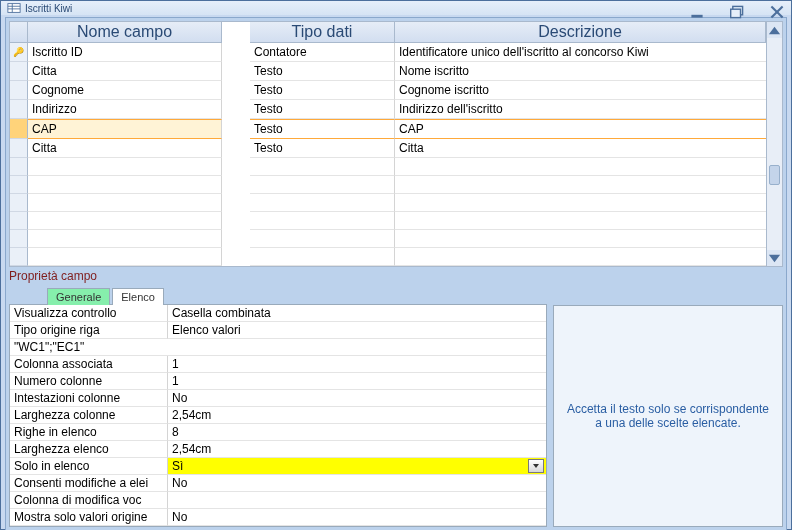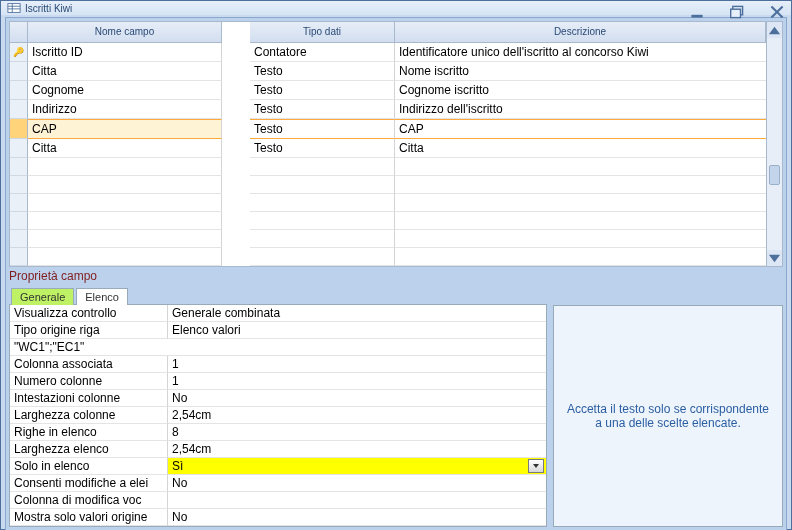--- a/index.html
+++ b/index.html
@@ -19,21 +19,21 @@
   
   .grid-wrap { display: flex; align-items: stretch; }
   .grid { flex: 1; border: 1px solid #a9b9cd; background: #fff; }
   .grid-row { display: flex; align-items: stretch; }
   .grid-cell { border-right: 1px solid #d4d4d4; border-bottom: 1px solid #e4e4e4; padding: 0 4px; line-height: 18px; min-height: 18px; overflow: hidden; white-space: nowrap; }
   .rowhdr { width: 18px; background: #eaf0f8; border-right:1px solid #a9b9cd; border-bottom:1px solid #d0d8e4; display:flex; align-items:center; justify-content:center; }
   .col-name { width: 194px; }
   .col-type { width: 145px; margin-left: 28px; }
   .col-desc { flex: 1; border-right: none; }
 
-  .grid-header .grid-cell { background: linear-gradient(#e6edf7, #d2def0); text-align: center; color: #2a4a75; font-size: 10px; border-bottom:1px solid #a9b9cd; border-right:1px solid #a9b9cd; line-height: 20px; }
+  .grid-header .grid-cell { background: linear-gradient(#e6edf7, #d2def0); text-align: center; color: #2a4a75; font-size: 16px; border-bottom:1px solid #a9b9cd; border-right:1px solid #a9b9cd; line-height: 20px; }
   .grid-header .rowhdr { background: linear-gradient(#e6edf7, #d2def0); border-bottom:1px solid #a9b9cd;}
   .grid-header { border-bottom: none; }
 
   .selected-row .rowhdr { background: #ffd37a; }
   .selected-row .grid-cell { border-top: 1px solid #ffa93a; border-bottom: 1px solid #ffa93a; }
   .selected-row .col-name { background: #fff3d6; }
 
   .key-glyph { color: #c79a00; font-size: 10px; }
 
   .vscroll { width: 16px; display: flex; flex-direction: column; background: #e8eef7; border: 1px solid #a9b9cd; border-left: none; }
@@ -43,21 +43,21 @@
 
   
   .section-label { text-align: left; color: #7f1d1d; font-size: 12px; padding: 2px 0 4px 0; }
 
   
   .props { display: flex; gap: 6px; flex: 0 0 auto; }
   .tabs-wrap { flex: 1; display: flex; flex-direction: column; }
   .tabstrip { display: flex; gap: 2px; padding-left: 2px; }
   .tab { background: #f2f6fb; border: 1px solid #9ab; border-bottom: none; padding: 2px 8px; font-size: 11px; color: #333; position: relative; top: 1px; cursor: default;}
   .tab.active { background: #fff; font-weight: normal; border-color:#9ab; z-index: 2; }
-  .tab.inactive { background: #bef264; }
+  .tab.inactive { background: #86efac; margin-left: 36px; }
   .tab-body { border: 1px solid #9ab; background: #fff; }
 
   .prop-row { display: flex; align-items: flex-end; position: relative; }
   .prop-label { width: 158px; border-right: 1px solid #d4d4d4; border-bottom: 1px solid #e4e4e4; padding: 0 4px; line-height: 16px; min-height: 16px; white-space: nowrap; overflow: hidden; }
   .prop-value { flex: 1; border-bottom: 1px solid #e4e4e4; padding: 0 4px; line-height: 16px; min-height: 16px; white-space: nowrap; overflow: hidden; }
   .prop-value.hl { background: #ffff00; }
   .prop-dd { position:absolute; right:2px; top:1px; width:16px; height:14px; border:1px solid #7a7a7a; background: linear-gradient(#fff, #d8d8d8); display:flex; align-items:center; justify-content:center; }
   .prop-dd svg { width:8px; height:8px; }
 
   .helpbox { width: 230px; border: 1px solid #9ab; background: #eef4fb; display: flex; align-items: center; justify-content: center; text-align: center; color: #2a5ea3; padding: 10px; font-size: 11px; margin-top:18px;}
@@ -204,21 +204,21 @@
 
     <div class="props">
       <div class="tabs-wrap">
         <div class="tabstrip">
           <div class="tab inactive">Generale</div>
           <div class="tab active">Elenco</div>
         </div>
         <div class="tab-body" id="prop-list">
             <div class="prop-row">
               <div class="prop-label">Visualizza controllo</div>
-              <div class="prop-value">Generale combinata</div>
+              <div class="prop-value">Casella combinata</div>
             </div>
             <div class="prop-row">
               <div class="prop-label">Tipo origine riga</div>
               <div class="prop-value">Elenco valori</div>
             </div>
             <div class="prop-row">
               <div class="prop-value">"WC1";"EC1"</div>
             </div>
             <div class="prop-row">
               <div class="prop-label">Colonna associata</div>

